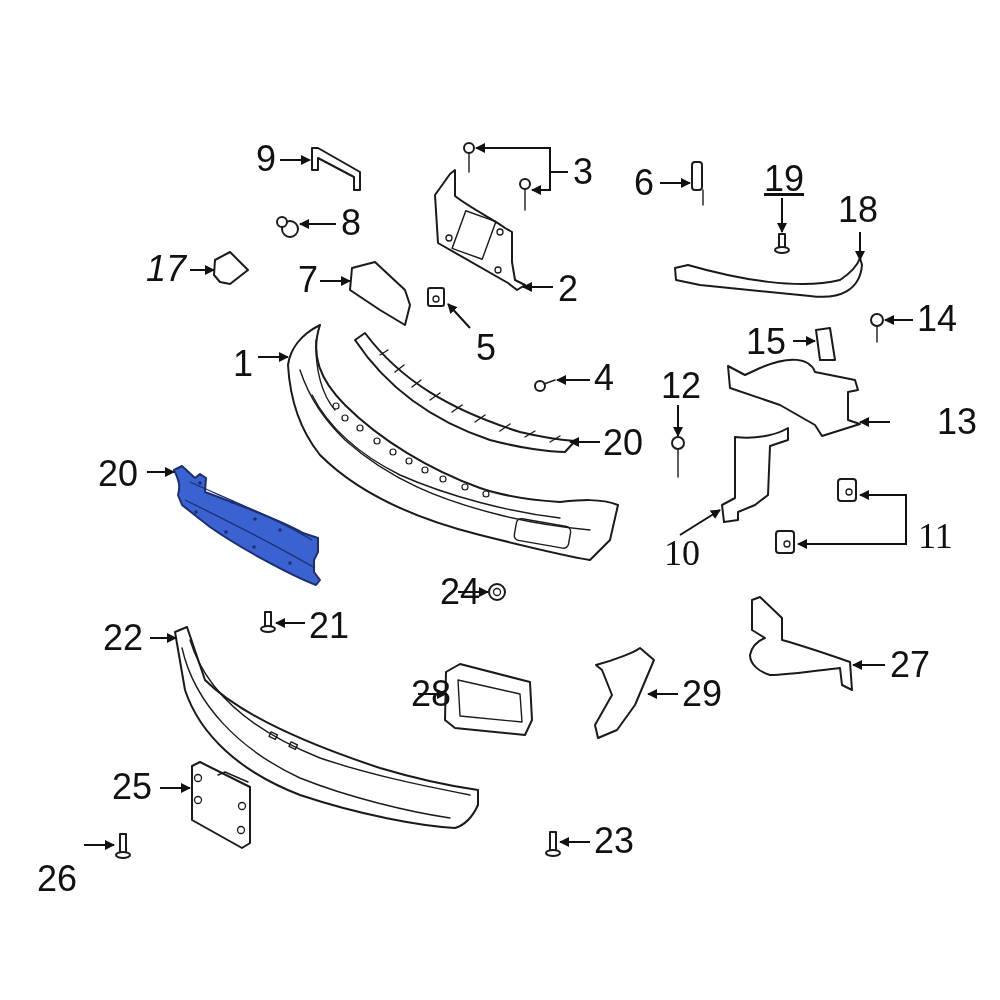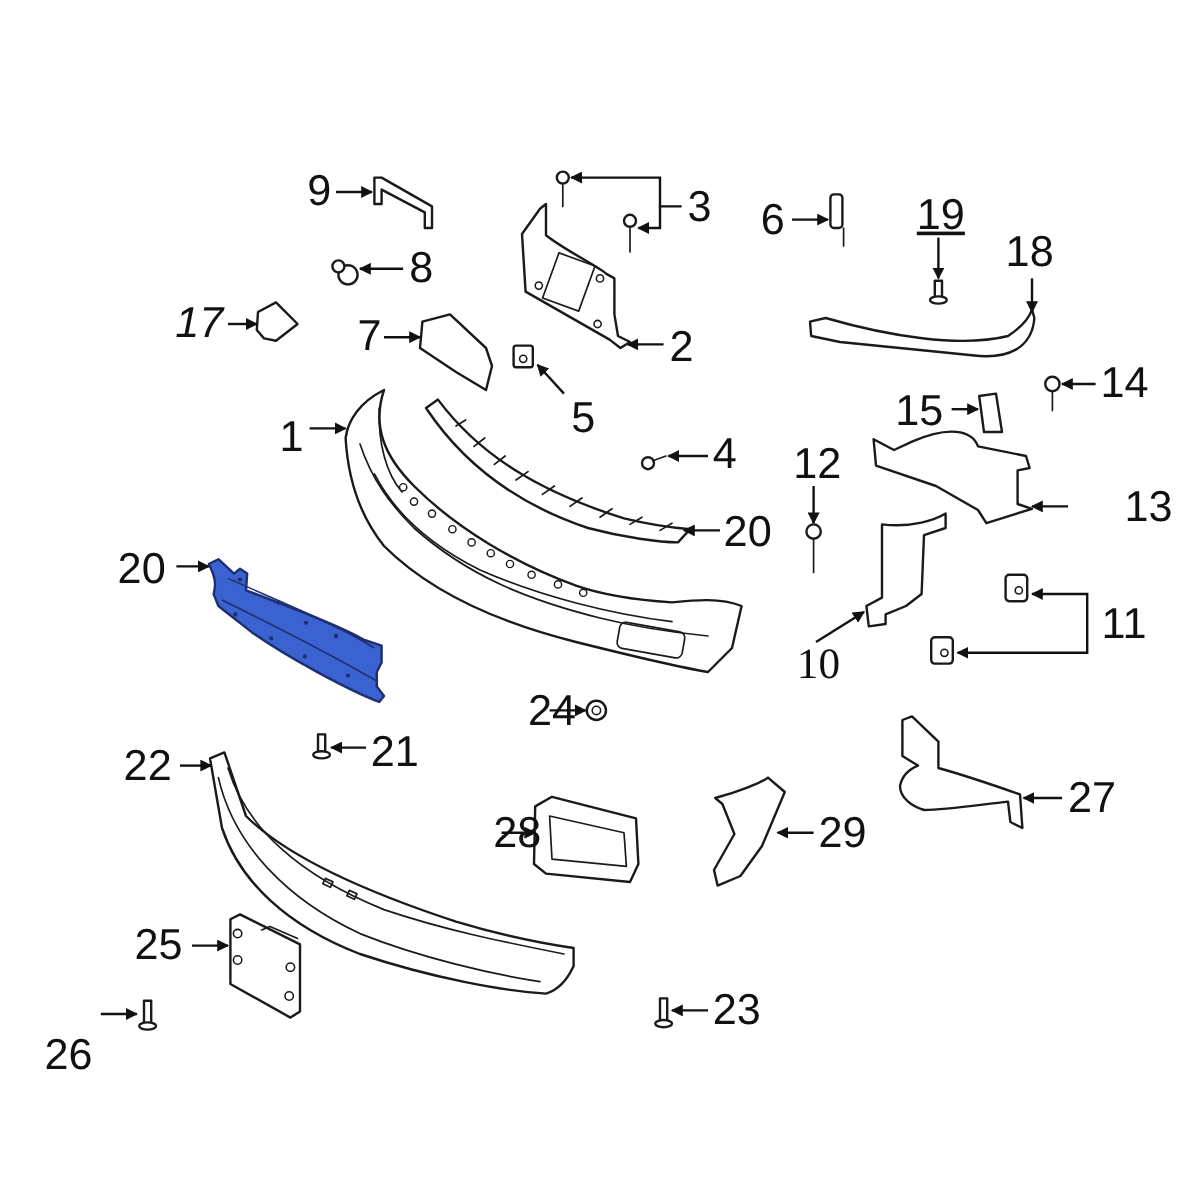--- a/index.html
+++ b/index.html
@@ -233,21 +233,21 @@
       <span class="callout" style="left: 233px; top: 346px;">1</span>
       <span class="callout" style="left: 558px; top: 271px;">2</span>
       <span class="callout" style="left: 573px; top: 154px;">3</span>
       <span class="callout" style="left: 594px; top: 360px;">4</span>
       <span class="callout" style="left: 476px; top: 330px;">5</span>
       <span class="callout" style="left: 634px; top: 165px;">6</span>
       <span class="callout" style="left: 298px; top: 262px;">7</span>
       <span class="callout" style="left: 341px; top: 205px;">8</span>
       <span class="callout" style="left: 256px; top: 141px;">9</span>
       <span class="callout" style="left: 664px; top: 535px; font-family: Liberation Serif, serif;">10</span>
-      <span class="callout" style="left: 918px; top: 502px;">11</span>
+      <span class="callout" style="left: 918px; top: 518px; font-family: Liberation Serif, serif;">11</span>
       <span class="callout" style="left: 661px; top: 368px;">12</span>
       <span class="callout" style="left: 937px; top: 404px;">13</span>
       <span class="callout" style="left: 917px; top: 301px;">14</span>
       <span class="callout" style="left: 746px; top: 324px;">15</span>
       <span class="callout" style="left: 603px; top: 425px;">20</span>
       <span class="callout" style="left: 146px; top: 251px; font-style: italic;">17</span>
       <span class="callout" style="left: 838px; top: 192px;">18</span>
       <span class="callout" style="left: 764px; top: 161px; text-decoration: underline;">19</span>
       <span class="callout" style="left: 98px; top: 456px;">20</span>
       <span class="callout" style="left: 309px; top: 608px;">21</span>

